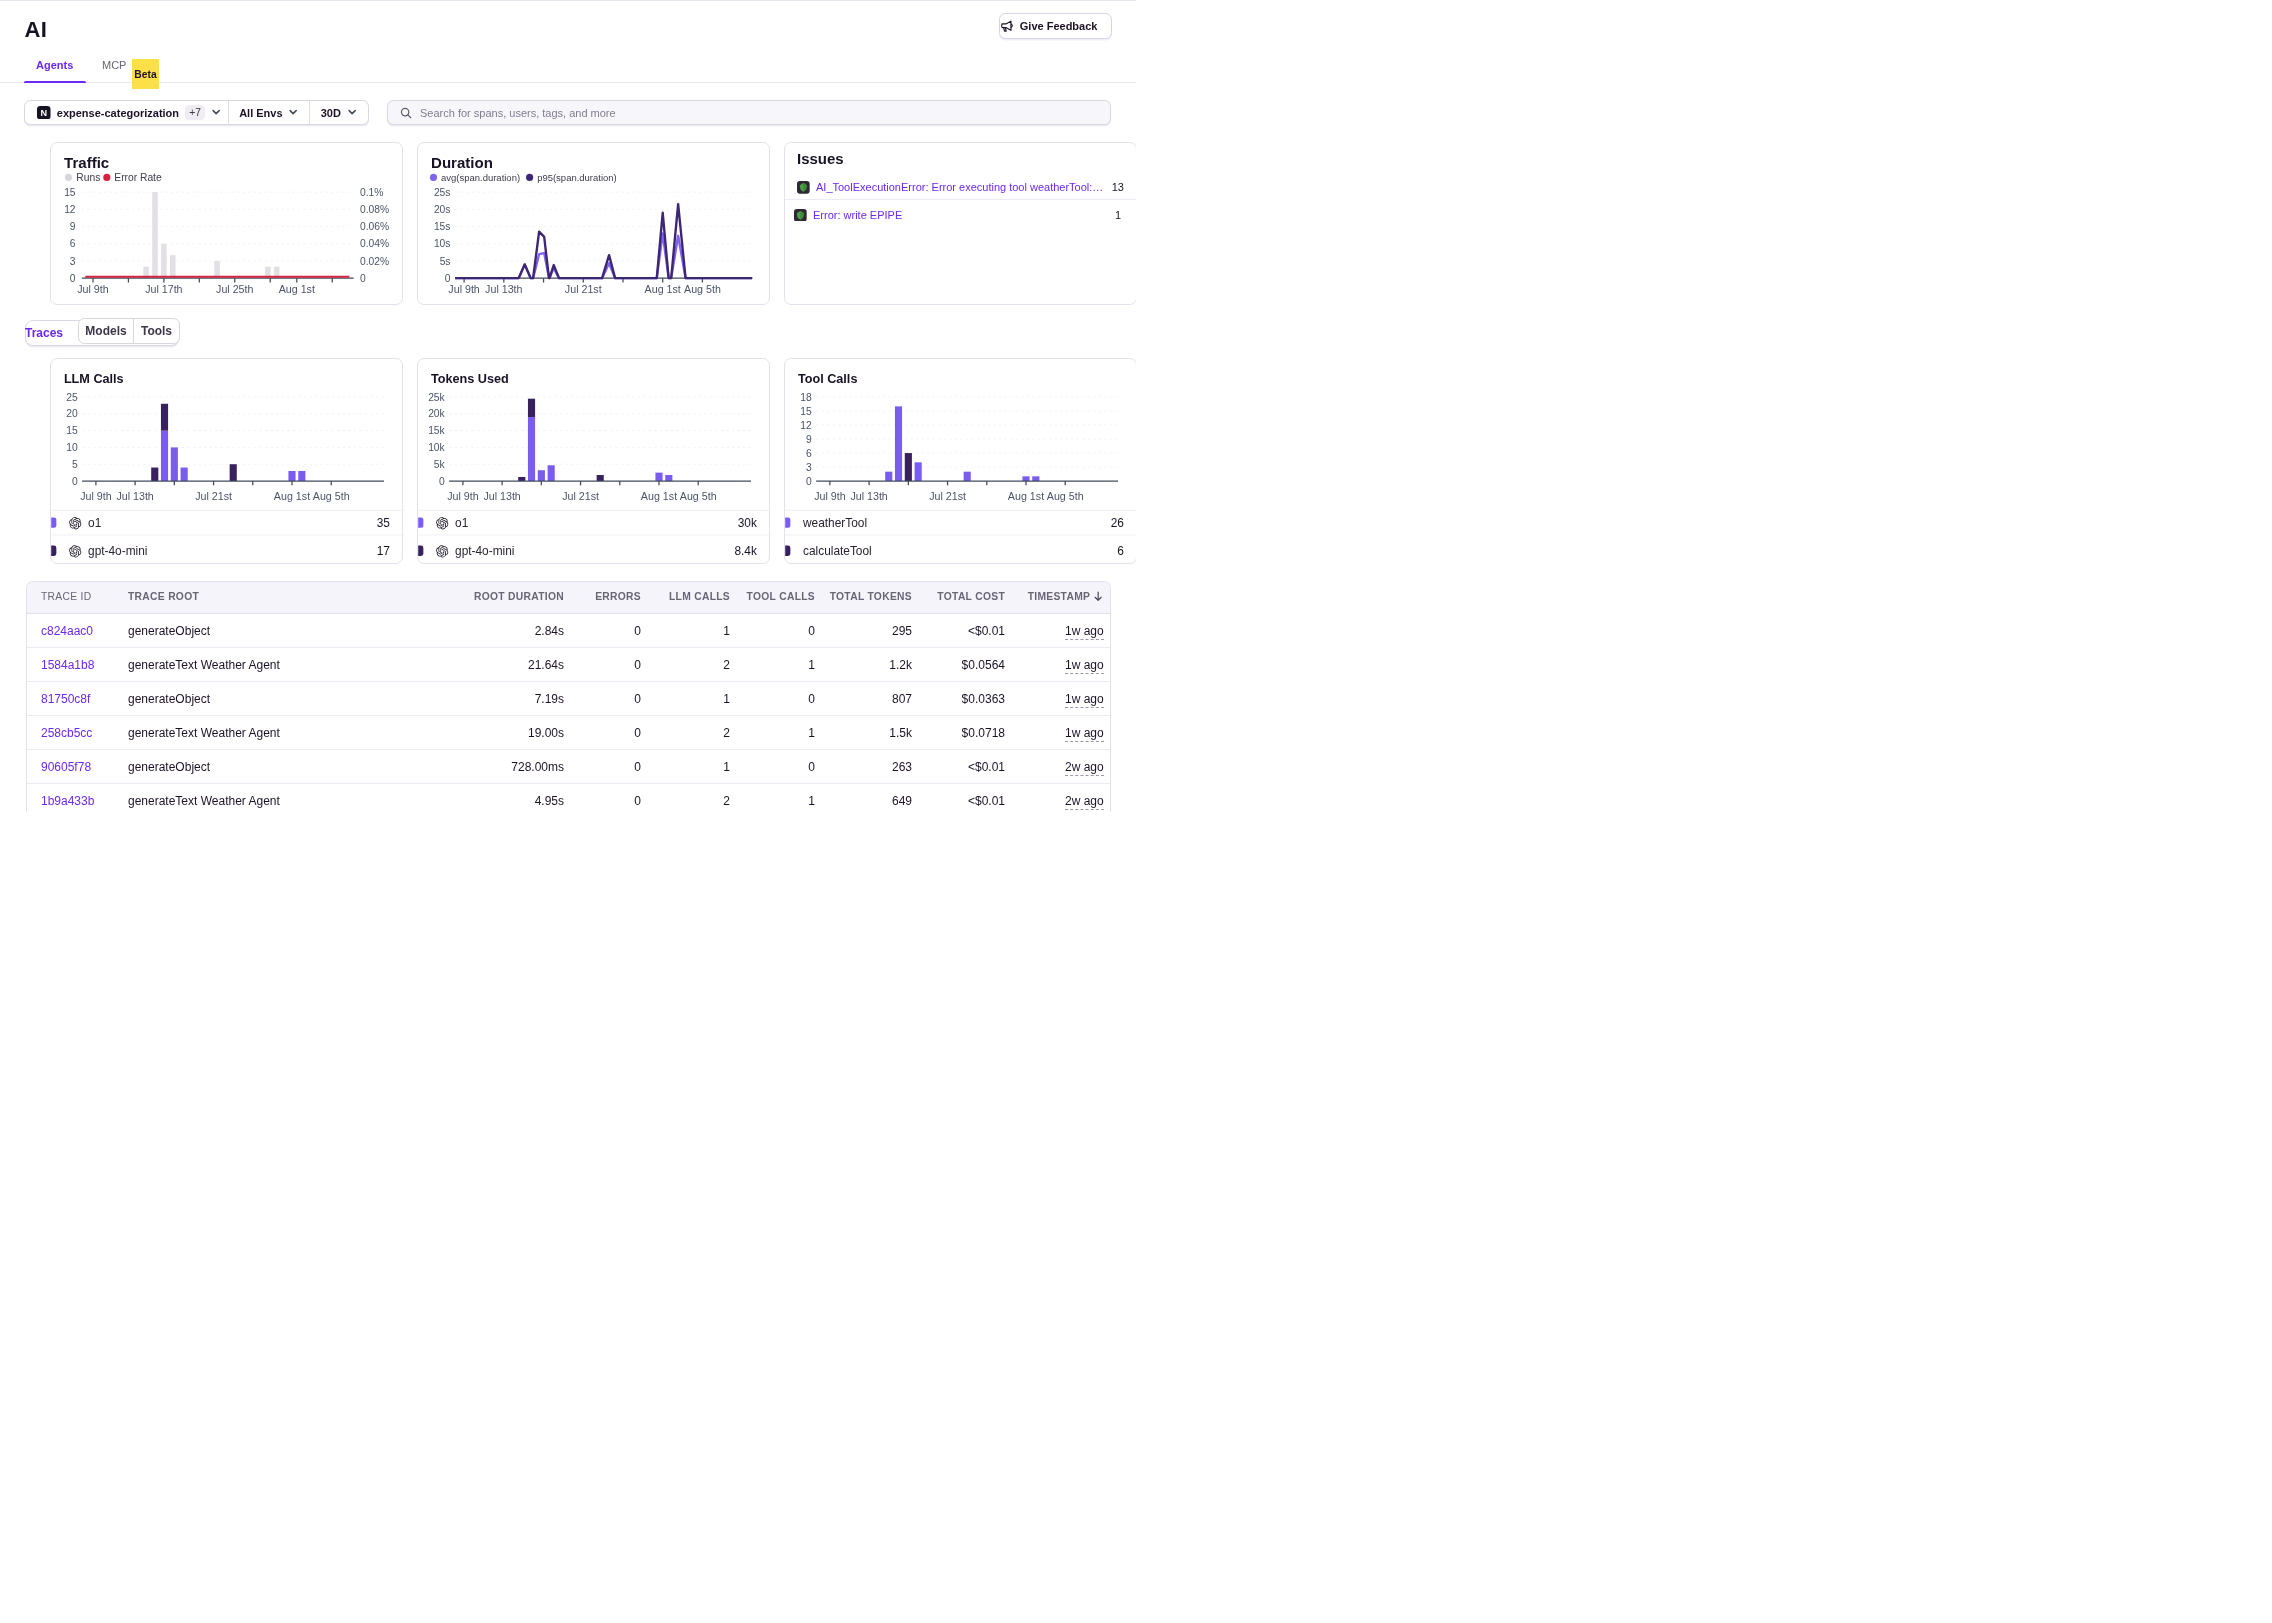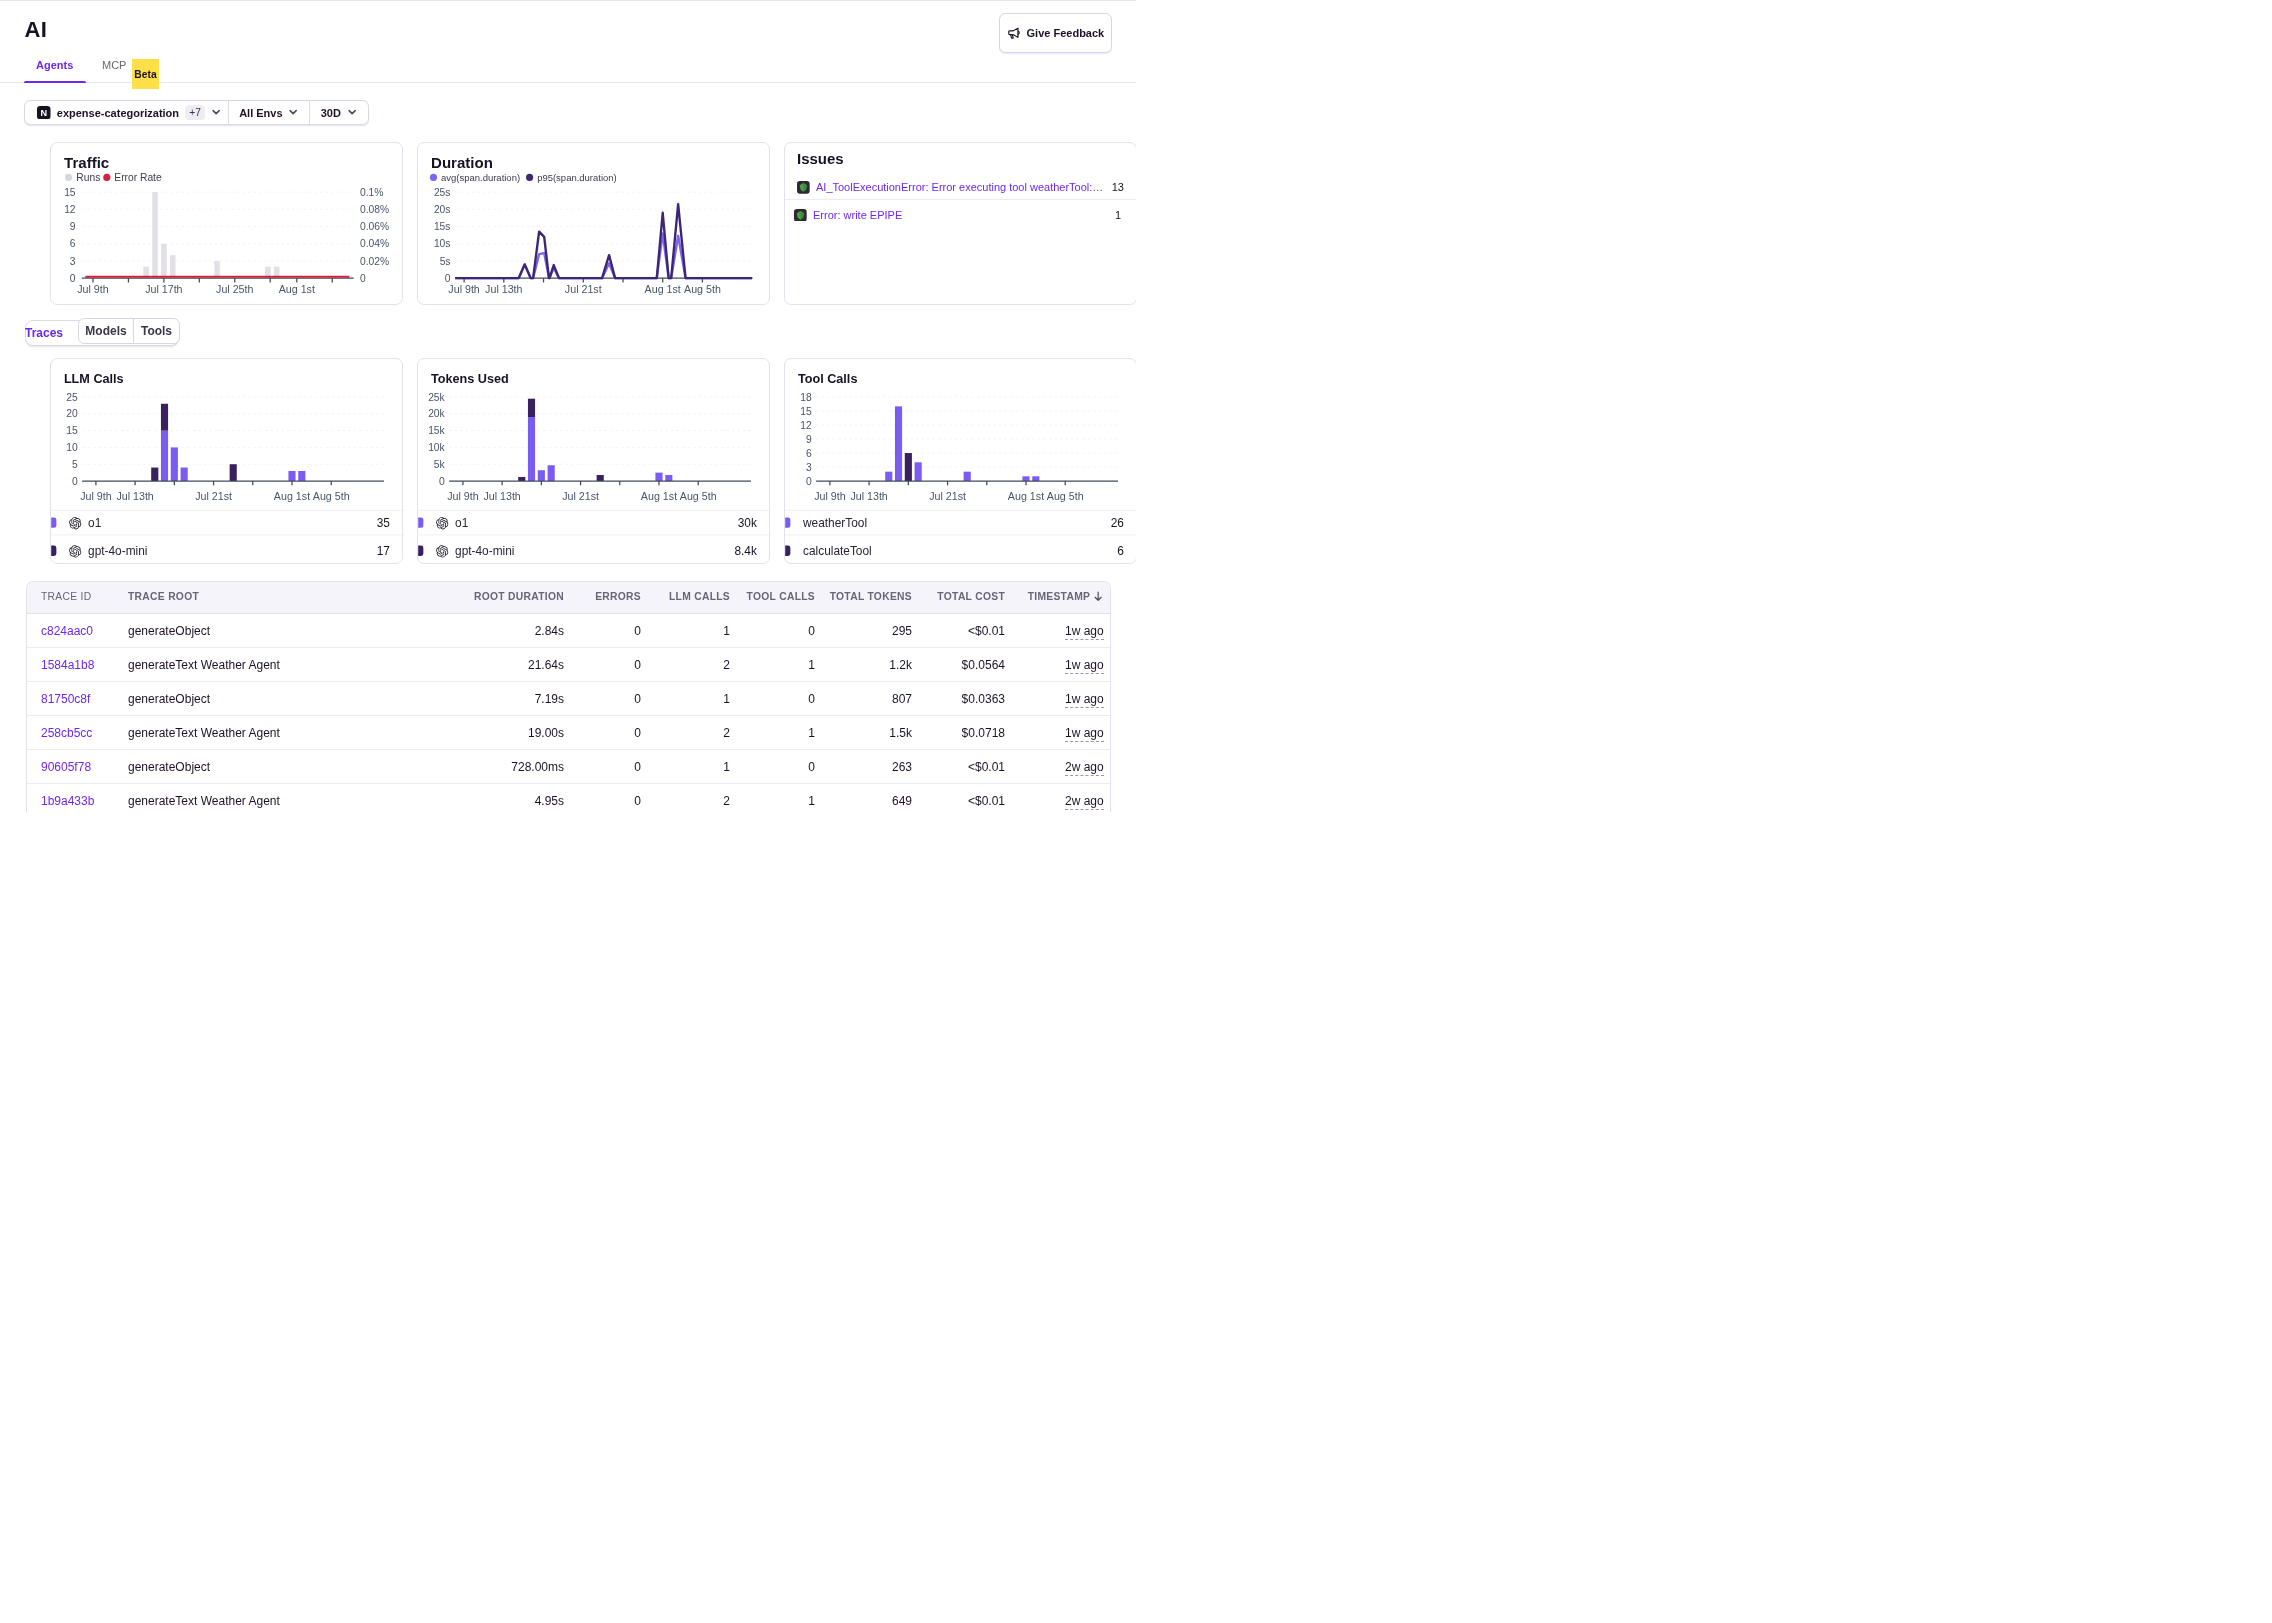--- a/index.html
+++ b/index.html
@@ -12,21 +12,21 @@
 .flexc { display:flex; align-items:center; }
 .tabu { position:absolute; background:#6d28f0; height:2.4px; border-radius:1.6px 1.6px 0 0; }
 .ellip { white-space:nowrap; overflow:hidden; text-overflow:ellipsis; }
 .dashu { border-bottom:1.2px dashed #9d96ab; padding-bottom:0.8px; }
 
 </style></head><body>
 <div class="page">
 <div class="abs" style="left:0;top:0;width:1136px;height:0.8px;background:#e7e4ec"></div>
 <div class="abs" style="left:1136px;top:0;width:0.8px;height:812px;background:#eceaf2"></div>
 <div class="abs" style="left:24.6px;top:16.7px;font-size:22px;font-weight:700;color:#181225;letter-spacing:0.2px">AI</div>
-<div class="abs flexc" style="left:999px;top:12.7px;width:113px;height:40px;border:0.8px solid #d8d2e8;border-radius:6.3px;background:#fff;justify-content:center;gap:6.3px;box-shadow:0 1.6px 0 rgba(84,66,136,0.08)">
+<div class="abs flexc" style="left:999px;top:12.7px;width:113px;height:26px;border:0.8px solid #d8d2e8;border-radius:6.3px;background:#fff;justify-content:flex-start;gap:6.3px;box-shadow:0 1.6px 0 rgba(84,66,136,0.08)">
       <svg width="13.5" height="13.5" viewBox="0 0 16 16" fill="none">
         <path d="M13 2.6v10.8L6.9 10.2H3.1a1 1 0 0 1-1-1V6.8a1 1 0 0 1 1-1h3.8L13 2.6z" stroke="#1d1127" stroke-width="1.35" stroke-linejoin="round"></path>
         <path d="M4.3 10.4l1.1 3.9h2l-1.1-4" stroke="#1d1127" stroke-width="1.35" stroke-linejoin="round"></path>
         <path d="M13.3 6.1a2.1 2.1 0 0 1 0 3.8" stroke="#1d1127" stroke-width="1.35" stroke-linecap="round"></path>
       </svg>
       <span style="font-size:11px;font-weight:700;color:#1d1127">Give Feedback</span>
     </div>
 <div class="abs" style="left:0;top:82px;width:1136px;height:0.8px;background:#e8e5ee"></div>
 <div class="abs" style="left:36px;top:59px;font-size:11px;font-weight:700;color:#6d28f0">Agents</div>
 <div class="tabu" style="left:24px;top:81px;width:62px"></div>
@@ -54,20 +54,27 @@
         </svg>
       </div>
 <div style="width:0.8px;height:100%;background:#e0dcf0"></div>
 <div class="flexc" style="flex:1;height:100%;justify-content:center;gap:5.6px">
         <span style="font-size:11px;font-weight:700;color:#1d1127">30D</span>
         <svg width="10.3" height="10.3" viewBox="0 0 12 12" fill="none">
           <path d="M2.5 4.2 6 7.8l3.5-3.6" stroke="#46505f" stroke-width="1.9" stroke-linecap="round" stroke-linejoin="round"></path>
         </svg>
       </div>
 </div>
+<div class="seg2 flexc" style="left:387px;top:100px;width:724px;height:25px;background:#f7f6fb;padding-left:12px;gap:8px">
+      <svg width="12" height="12" viewBox="0 0 15 15" fill="none">
+        <circle cx="6.4" cy="6.4" r="4.6" stroke="#5f596e" stroke-width="1.5"></circle>
+        <path d="M9.9 9.9 13.4 13.4" stroke="#5f596e" stroke-width="1.5" stroke-linecap="round"></path>
+      </svg>
+      <span style="font-size:11px;color:#837c92">Search for spans, users, tags, and more</span>
+    </div>
 <div class="card" style="left:24px;top:142px;width:353px;height:163px"><svg width="353" height="163" viewBox="0 0 445 206">
         <text x="16.0" y="32.2" font-size="19" fill="#181225" text-anchor="start" font-weight="700" font-family="Liberation Sans, sans-serif">Traffic</text>
         <circle cx="21.5" cy="43.5" r="4.5" fill="#d8d5dd"></circle>
         <text x="31.5" y="48.0" font-size="13" fill="#3f3a4d" text-anchor="start" font-weight="400" font-family="Liberation Sans, sans-serif">Runs</text>
         <circle cx="70" cy="43.5" r="4.5" fill="#d2223e"></circle>
         <text x="79.5" y="48.0" font-size="13" fill="#3f3a4d" text-anchor="start" font-weight="400" font-family="Liberation Sans, sans-serif">Error Rate</text>
         <line x1="38.5" y1="62.1" x2="382.0" y2="62.1" stroke="#f0eef6" stroke-width="1" stroke-dasharray="3 4"></line>
         <line x1="38.5" y1="83.8" x2="382.0" y2="83.8" stroke="#f0eef6" stroke-width="1" stroke-dasharray="3 4"></line>
         <line x1="38.5" y1="105.6" x2="382.0" y2="105.6" stroke="#f0eef6" stroke-width="1" stroke-dasharray="3 4"></line>
         <line x1="38.5" y1="127.3" x2="382.0" y2="127.3" stroke="#f0eef6" stroke-width="1" stroke-dasharray="3 4"></line>

